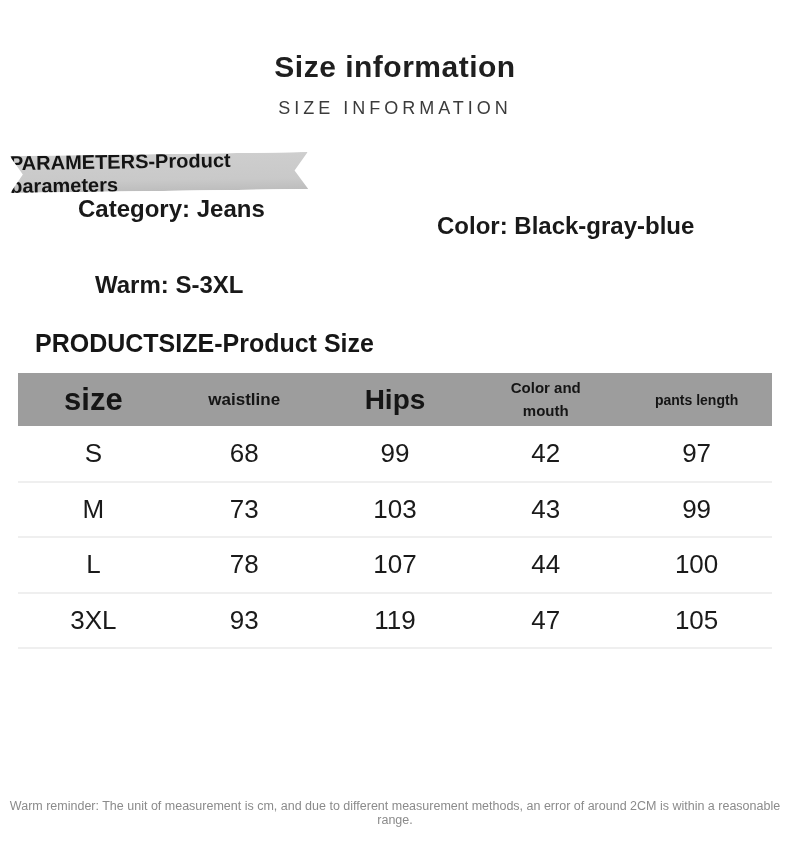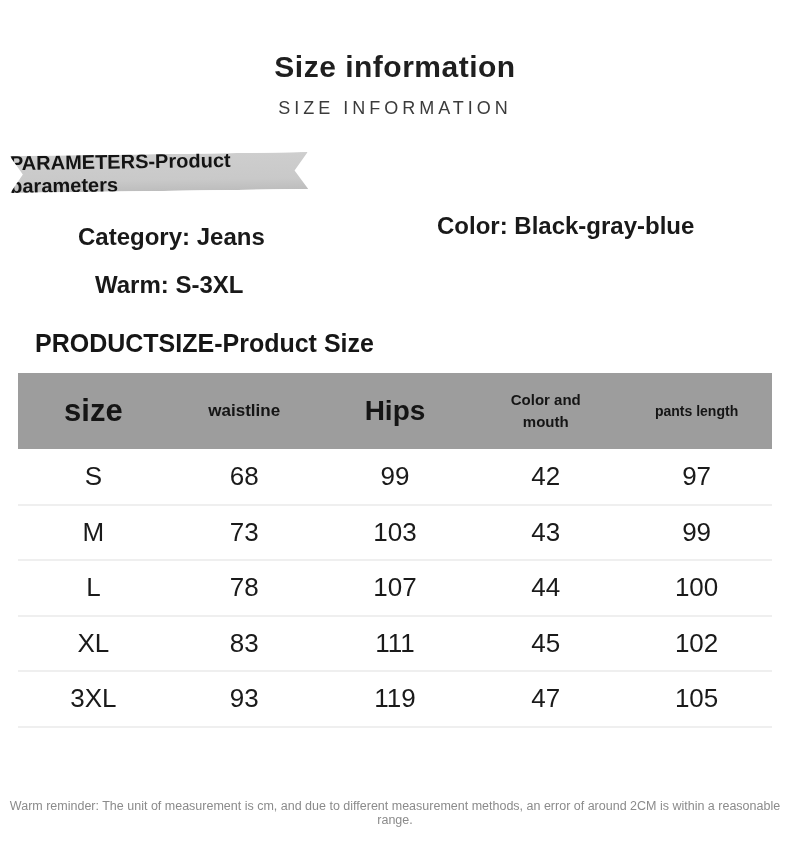--- a/index.html
+++ b/index.html
@@ -20,29 +20,29 @@
     letter-spacing:4px; color:#3b3b3b;
   }
   .ribbon {
     position:absolute; top:154px; left:10px; width:298px; height:37px;
     background:linear-gradient(180deg, #cecece 0%, var(--ribbon-bg,#c9c9c9) 70%, #bdbdbd 100%);
     clip-path:polygon(0 0, 100% 0, 95.5% 50%, 100% 100%, 0 100%, 4.3% 50%);
     transform:rotate(-0.8deg);
     display:flex; align-items:center; justify-content:center;
     font-size:20px; font-weight:700; color:#141414;
   }
-  .category-label { position:absolute; top:223px; left:78px;  font-size:24px; font-weight:700; color:#191919;text-align:center; }
+  .category-label { position:absolute; top:195px; left:78px;  font-size:24px; font-weight:700; color:#191919;text-align:center; }
   .color-label    { position:absolute; top:212px; left:437px; font-size:24px; font-weight:700; color:#191919; }
   .size-range     { position:absolute; top:271px; left:95px;  font-size:24px; font-weight:700; color:#191919; }
   .section-heading{ position:absolute; top:329px; left:20px;  font-size:25px; font-weight:700; color:#161616;margin-left:15px; }
   .size-table {
     position:absolute; top:373px; left:18px; width:754px;
     border-collapse:collapse; table-layout:fixed;
   }
-  .size-table thead tr { background:var(--table-header-bg,#9d9d9d); height:76px; }
+  .size-table thead tr { background:var(--table-header-bg,#9d9d9d); height:53px; }
   .size-table th { font-weight:700; text-align:center; vertical-align:middle; color:#151515; }
   .size-table th:nth-child(1) { font-size:31px; }
   .size-table th:nth-child(2) { font-size:17px; }
   .size-table th:nth-child(3) { font-size:28px; }
   .size-table th:nth-child(4) { font-size:15px; }
   .size-table th:nth-child(4) span { display:inline-block; max-width:72px; line-height:1.5; }
   .size-table th:nth-child(5) { font-size:14px; }
   .size-table tbody tr { height:55.5px; border-bottom:2px solid var(--row-divider,#efefef); }
   .size-table td { text-align:center; vertical-align:middle; font-size:26px; color:#1a1a1a; }
   .footer-note {
@@ -93,27 +93,20 @@
           <td>99</td>
         </tr>
         <tr>
           <td>L</td>
           <td>78</td>
           <td>107</td>
           <td>44</td>
           <td>100</td>
         </tr>
         <tr>
-          <td>XL</td>
-          <td>83</td>
-          <td>111</td>
-          <td>45</td>
-          <td>102</td>
-        </tr>
-        <tr>
           <td>3XL</td>
           <td>93</td>
           <td>119</td>
           <td>47</td>
           <td>105</td>
         </tr>
       </tbody>
   </table>
 
   <div class="footer-note">Warm reminder: The unit of measurement is cm, and due to different measurement methods, an error of around 2CM is within a reasonable range.</div>

